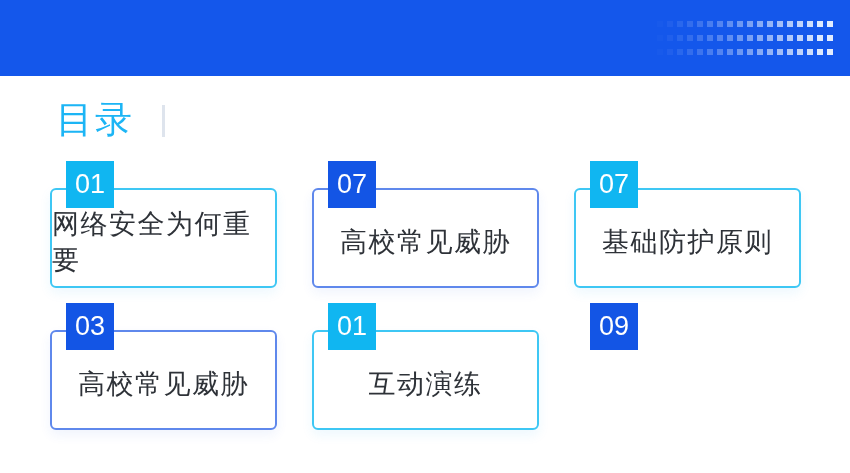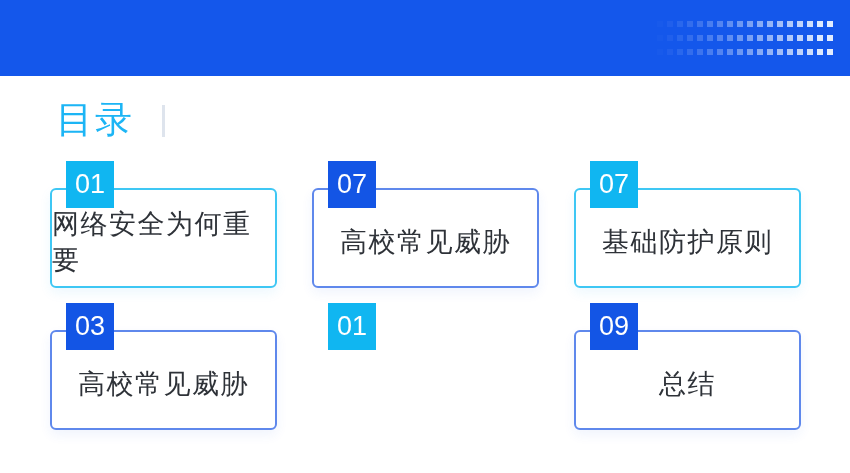--- a/index.html
+++ b/index.html
@@ -213,23 +213,23 @@
 
     <div class="toc-cell" data-theme="blue">
       <div class="toc-badge">03</div>
       <div class="toc-card">
         <div class="toc-label">高校常见威胁</div>
       </div>
     </div>
 
     <div class="toc-cell" data-theme="cyan">
       <div class="toc-badge">01</div>
+      <div class="toc-card">
+        <div class="toc-label">互动演练</div>
+      </div>
     </div>
 
     <div class="toc-cell" data-theme="blue">
       <div class="toc-badge">09</div>
-      <div class="toc-card">
-        <div class="toc-label">总结</div>
-      </div>
     </div>
 
   </div>
 </div>
 
 </body></html>

